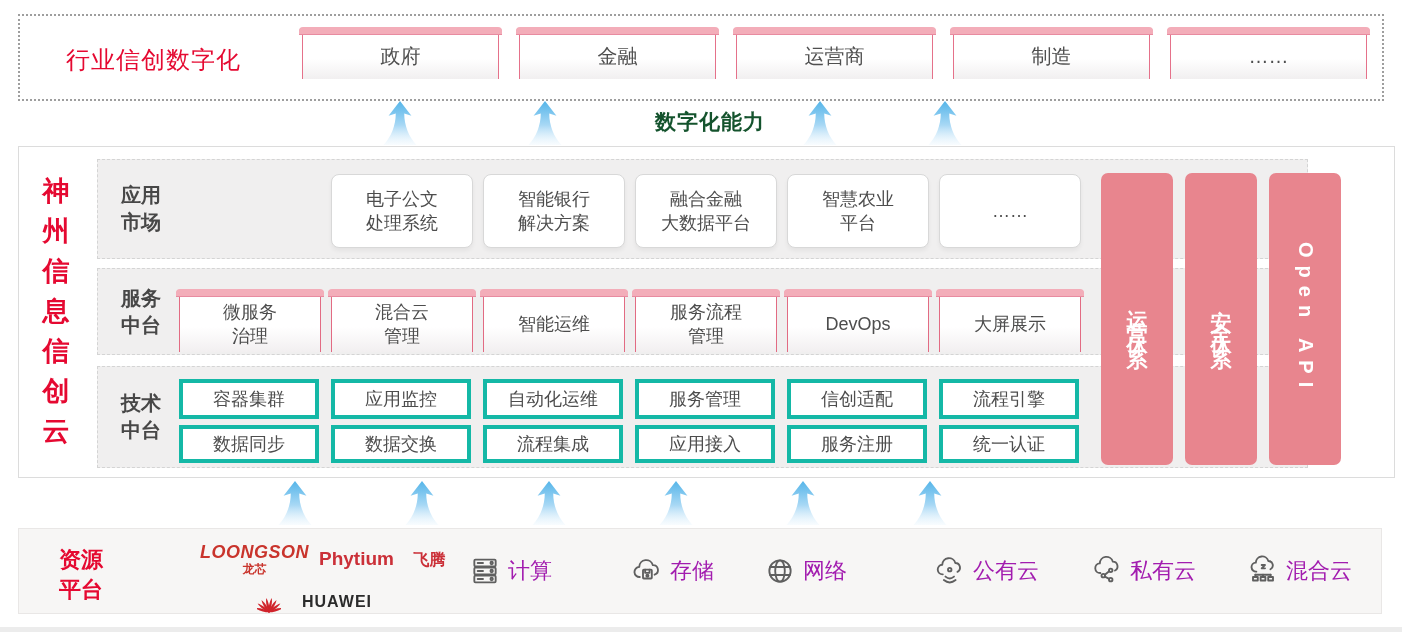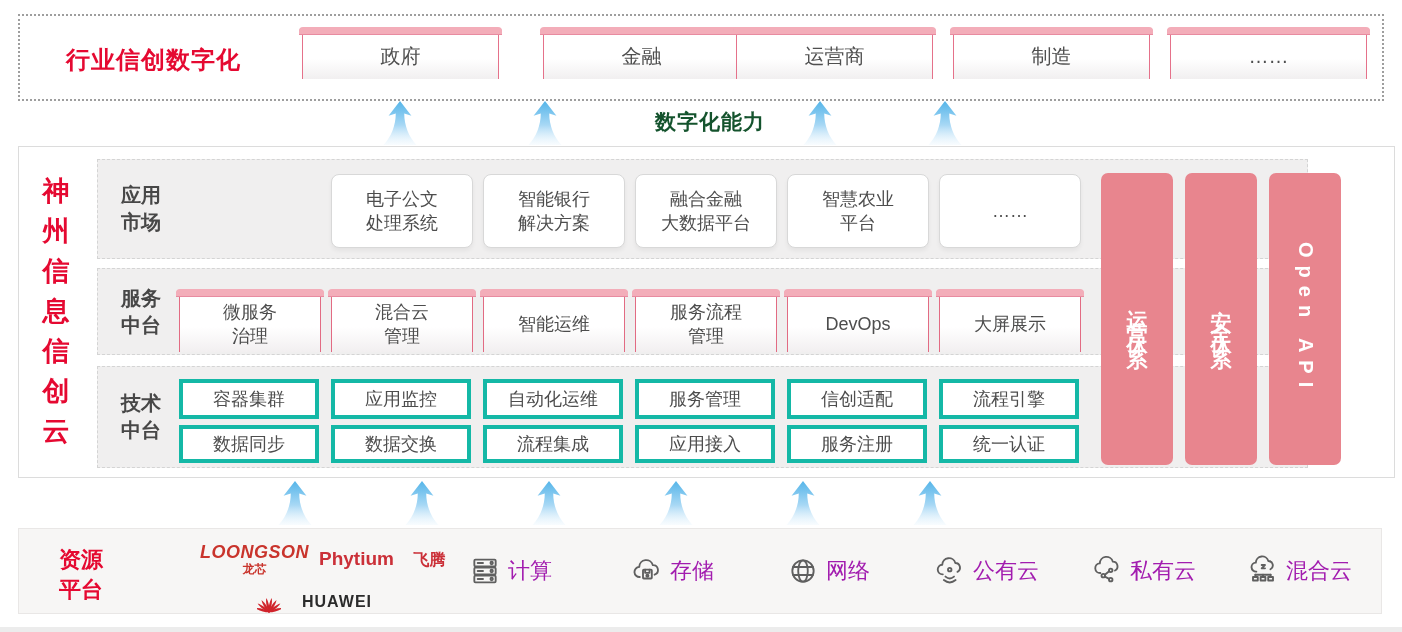--- a/index.html
+++ b/index.html
@@ -1,27 +1,27 @@
 <!DOCTYPE html>
 <html><head>
 <meta charset="utf-8">
 <style>
   html,body{margin:0;padding:0;background:#fff;}
   body{font-family:"Liberation Sans","DejaVu Sans",sans-serif;}
   #canvas{position:relative;width:1402px;height:632px;background:#fff;overflow:hidden;}
 
   
   .industry{position:absolute;left:18px;top:14px;width:1362px;height:83px;border:2px dotted #9e9e9e;}
-  .industry-label{position:absolute;left:46px;top:28px;font-size:24px;font-weight:bold;color:#e50931;letter-spacing:1px;}
+  .industry-label{position:absolute;left:46px;top:28px;font-size:24px;font-weight:normal;color:#e50931;letter-spacing:1px;}
   .ind-box{position:absolute;top:17px;width:195px;height:45px;background:linear-gradient(180deg,#ffffff 55%,#f1eff0 100%);
     border:1px solid #e5718a;border-bottom:none;display:flex;align-items:center;justify-content:center;
     font-size:20px;color:#4f4f4f;}
   .lid::before{content:"";position:absolute;top:-7px;left:-4px;right:-4px;height:7px;background:#f3adb9;
     border-radius:4px 4px 0 0;box-shadow:0 1px 0 #e88ba0;}
-  .ind-1{left:282px;} .ind-2{left:499px;margin-left:24px;} .ind-3{left:716px;} .ind-4{left:933px;} .ind-5{left:1150px;}
+  .ind-1{left:282px;} .ind-2{left:499px;} .ind-3{left:716px;} .ind-4{left:933px;} .ind-5{left:1150px;}
 
   
   .arrow{position:absolute;width:34px;height:44px;}
   .cap-label{position:absolute;left:630px;top:108px;width:160px;text-align:center;
     font-size:21px;font-weight:bold;color:#14532d;letter-spacing:1px;}
 
   
   .main{position:absolute;left:18px;top:146px;width:1377px;height:332px;background:#fff;border:1px solid #dcdcdc;box-sizing:border-box;}
   .main-title{position:absolute;left:22px;top:24px;width:30px;font-size:27px;font-weight:bold;color:#e50931;
     line-height:40px;word-break:break-all;text-align:center;}
@@ -53,21 +53,21 @@
   .res-label{position:absolute;left:40px;top:16px;font-size:22px;font-weight:bold;color:#e50931;
     white-space:pre-line;line-height:1.35;}
   .logo-loongson{position:absolute;left:178px;top:13px;width:115px;text-align:center;color:#c9342c;}
   .loongson-en{font-size:18px;font-weight:900;font-style:italic;letter-spacing:0.5px;}
   .loongson-cn{font-size:12px;font-weight:bold;margin-top:-2px;}
   .logo-phytium{position:absolute;left:300px;top:19px;color:#cb3038;font-weight:bold;}
   .phytium-en{font-size:19px;} .phytium-cn{font-size:16px;margin-left:15px;}
   .logo-huawei{position:absolute;left:238px;top:64px;display:flex;align-items:flex-start;gap:21px;}
   .huawei-text{font-size:16px;font-weight:bold;color:#2b2b2b;letter-spacing:1px;}
   .res-item{position:absolute;top:26px;display:flex;align-items:center;gap:7px;font-size:22px;color:#a21caf;}
-  .ri-0{left:450px;} .ri-1{left:612px;} .ri-2{left:768px;} .ri-3{left:915px;} .ri-4{left:1072px;} .ri-5{left:1228px;}
+  .ri-0{left:450px;} .ri-1{left:612px;} .ri-2{left:745px;} .ri-3{left:915px;} .ri-4{left:1072px;} .ri-5{left:1228px;}
   .res-icon{width:32px;height:32px;}
   .res-icon path,.res-icon rect,.res-icon circle,.res-icon ellipse,.res-icon line,.res-icon polyline
     {fill:none;stroke:#5f5f5f;stroke-width:1.4;stroke-linecap:round;stroke-linejoin:round;}
   .bottom-strip{position:absolute;left:0;top:627px;width:1402px;height:5px;background:#ececec;}
 </style>
 </head>
 <body>
 
 <svg width="0" height="0" style="position:absolute">
   <defs>

